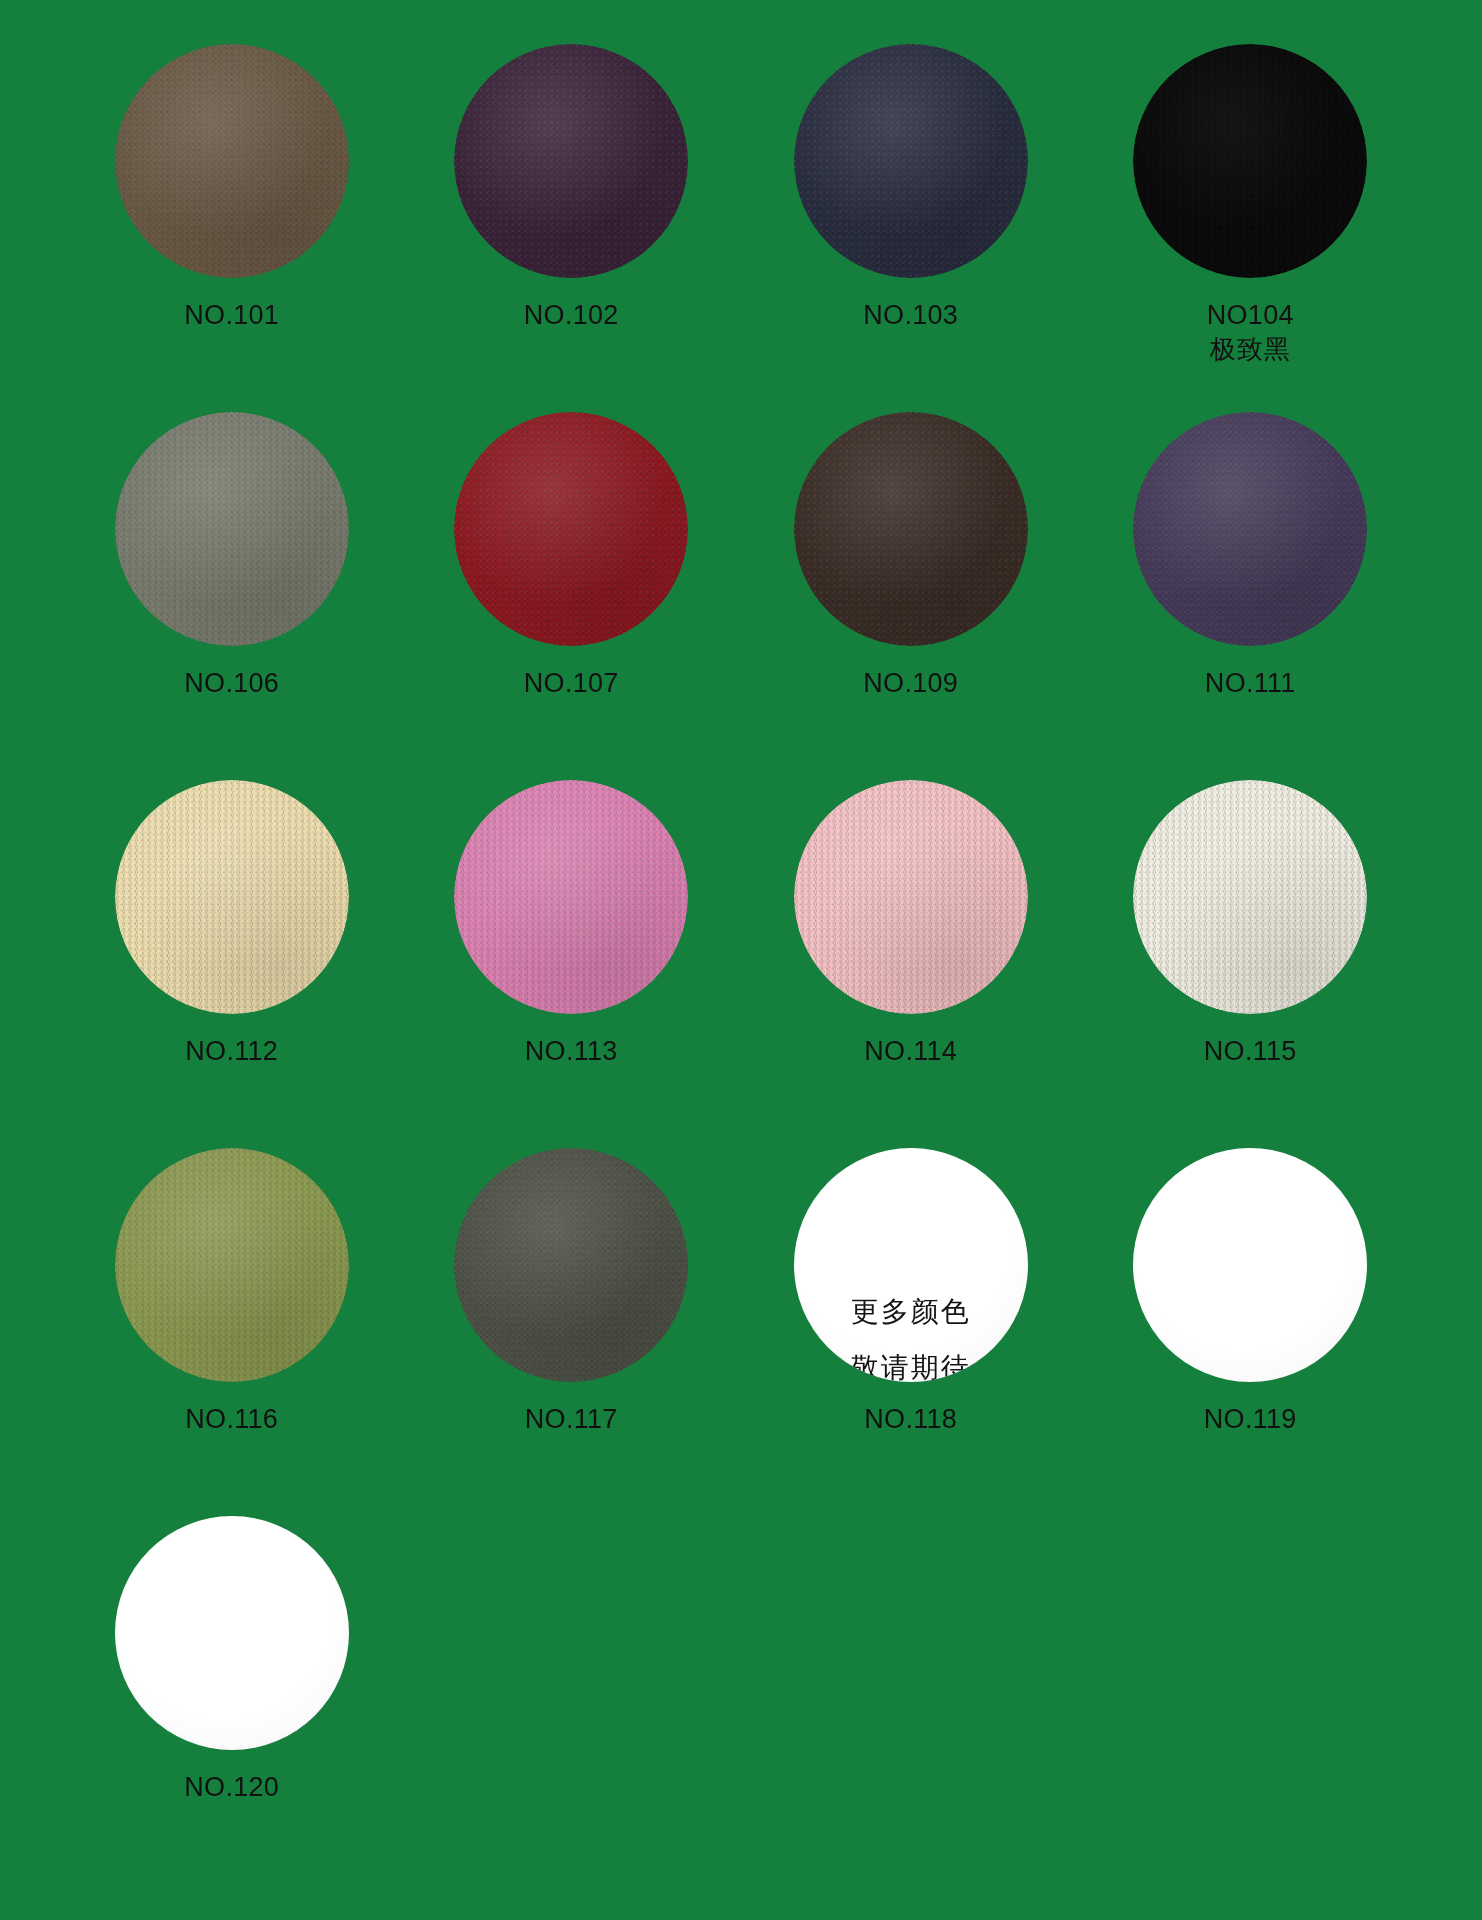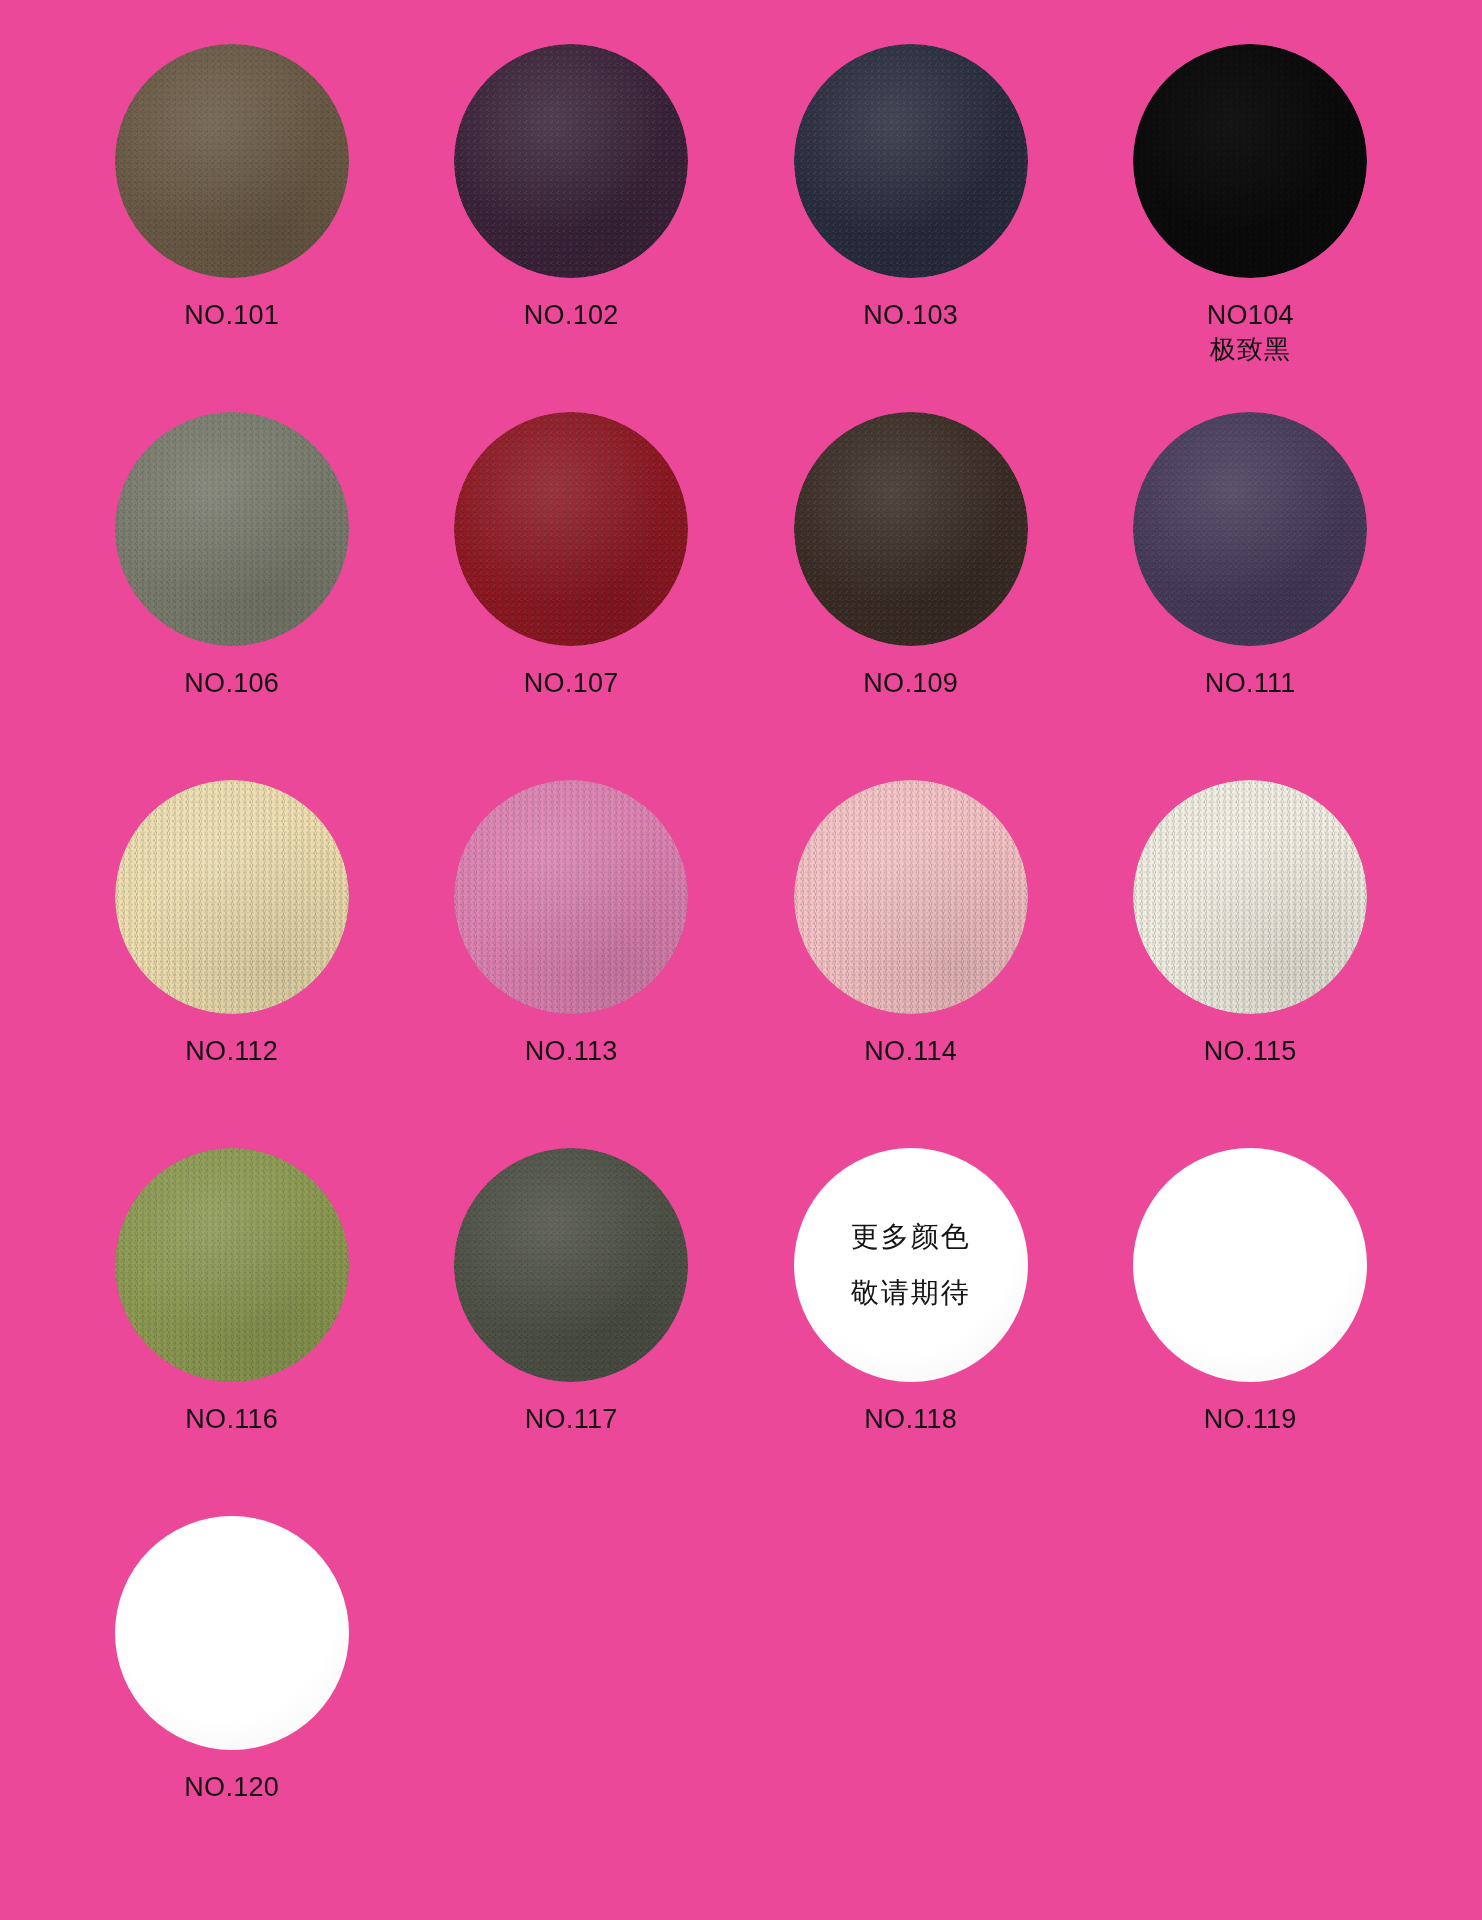--- a/index.html
+++ b/index.html
@@ -11,21 +11,21 @@
     width: 1482px;
     height: 1920px;
     font-family: "Liberation Sans", "DejaVu Sans", sans-serif;
     overflow: hidden;
   }
 
   .sheet {
     width: 1482px;
     height: 1920px;
     position: relative;
-    background: #ec4899;
+    background: #15803d;
     box-sizing: border-box;
     padding: 44px 62px 0 62px;
   }
 
   .grid {
     display: grid;
     grid-template-columns: repeat(4, 1fr);
     grid-template-rows: repeat(5, 1fr);
     width: 1358px;
     height: 1840px;
@@ -136,21 +136,21 @@
       radial-gradient(circle at 46% 40%, #ffffff 0%, #ffffff 58%, #fafafa 74%, #f0f0f0 88%, #e3e3e3 97%, #dadada 100%);
     box-shadow: 0 0 0 0 transparent;
   }
 
   .placeholder-text {
     position: absolute;
     inset: 0;
     display: flex;
     flex-direction: column;
     align-items: center;
-    justify-content: center;
+    justify-content: flex-end;
     gap: 28px;
     font-family: "DejaVu Sans", "Liberation Sans", sans-serif;
     font-size: 28px;
     color: #141414;
     letter-spacing: 2px;
     line-height: 1;
   }
 
   .label {
     margin-top: 20px;

